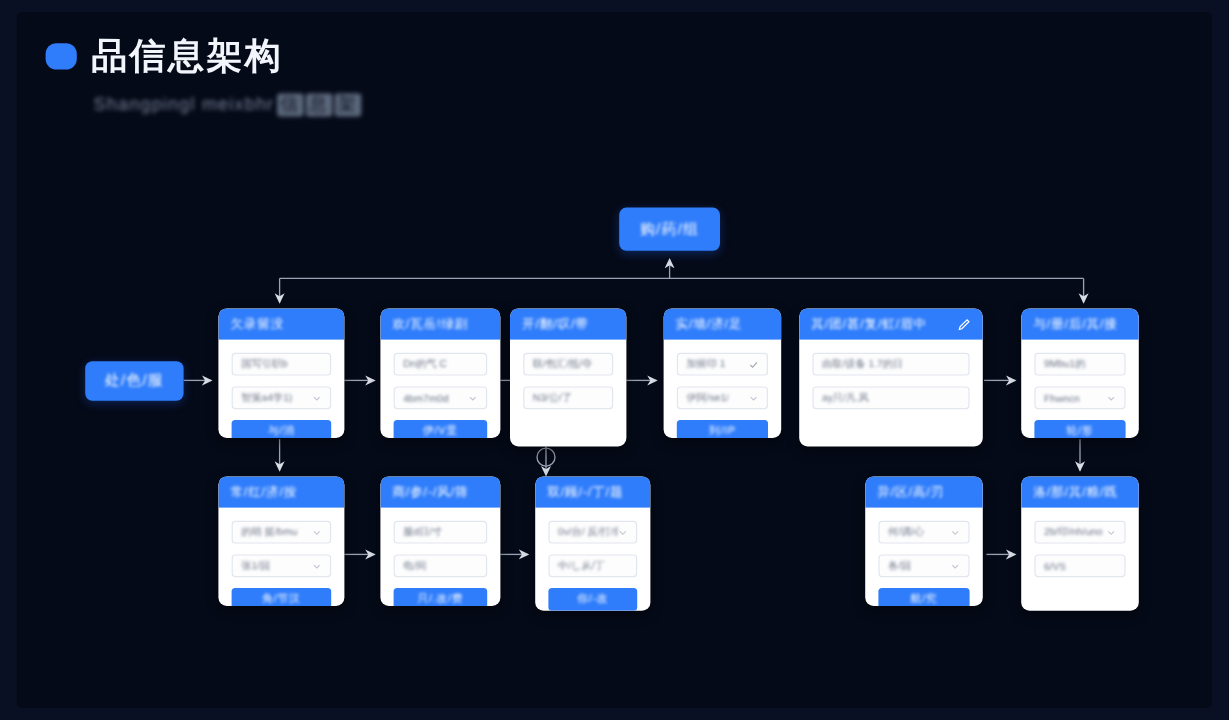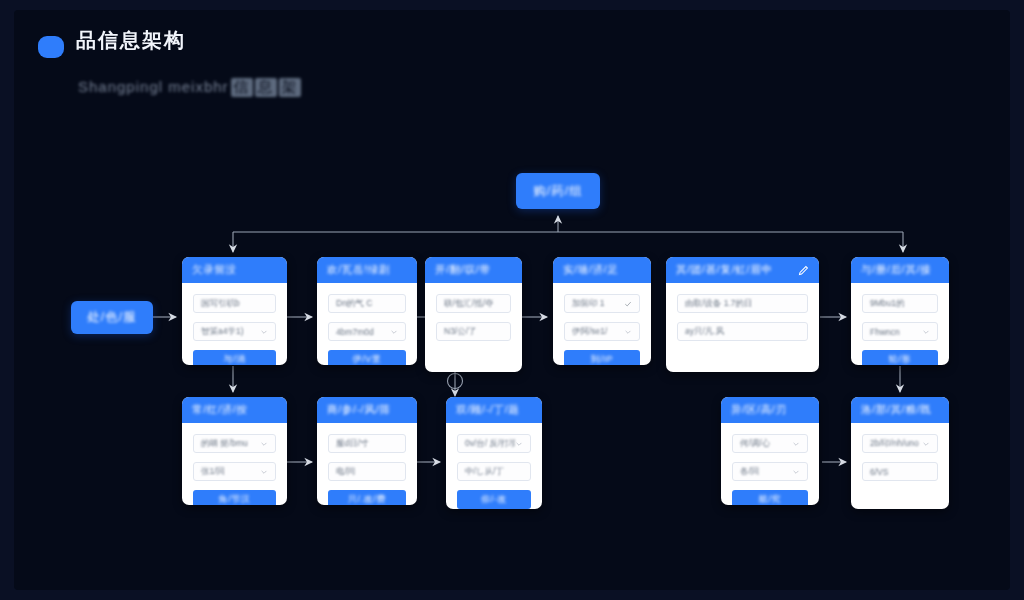--- a/index.html
+++ b/index.html
@@ -22,21 +22,21 @@
     border-radius:4px;
   }
 
   
   .hdr-dot{
     position:absolute;left:38px;top:36px;width:26px;height:22px;
     background:#2f7dfb;border-radius:9px;
   }
   .hdr-title{
     position:absolute;left:76px;top:27px;
-    font-size:20px;font-weight:700;color:#f2f5fb;letter-spacing:2px;
+    font-size:30px;font-weight:700;color:#f2f5fb;letter-spacing:2px;
     white-space:nowrap;
   }
   .hdr-sub{
     position:absolute;left:78px;top:78px;
     font-size:15px;color:#8c98ad;letter-spacing:1px;white-space:nowrap;
     filter:blur(1.6px);opacity:.85;
   }
   .hdr-sub .chip{
     display:inline-block;background:#6d7b90;color:#050a18;
     border-radius:2px;padding:0 3px;margin-left:2px;

